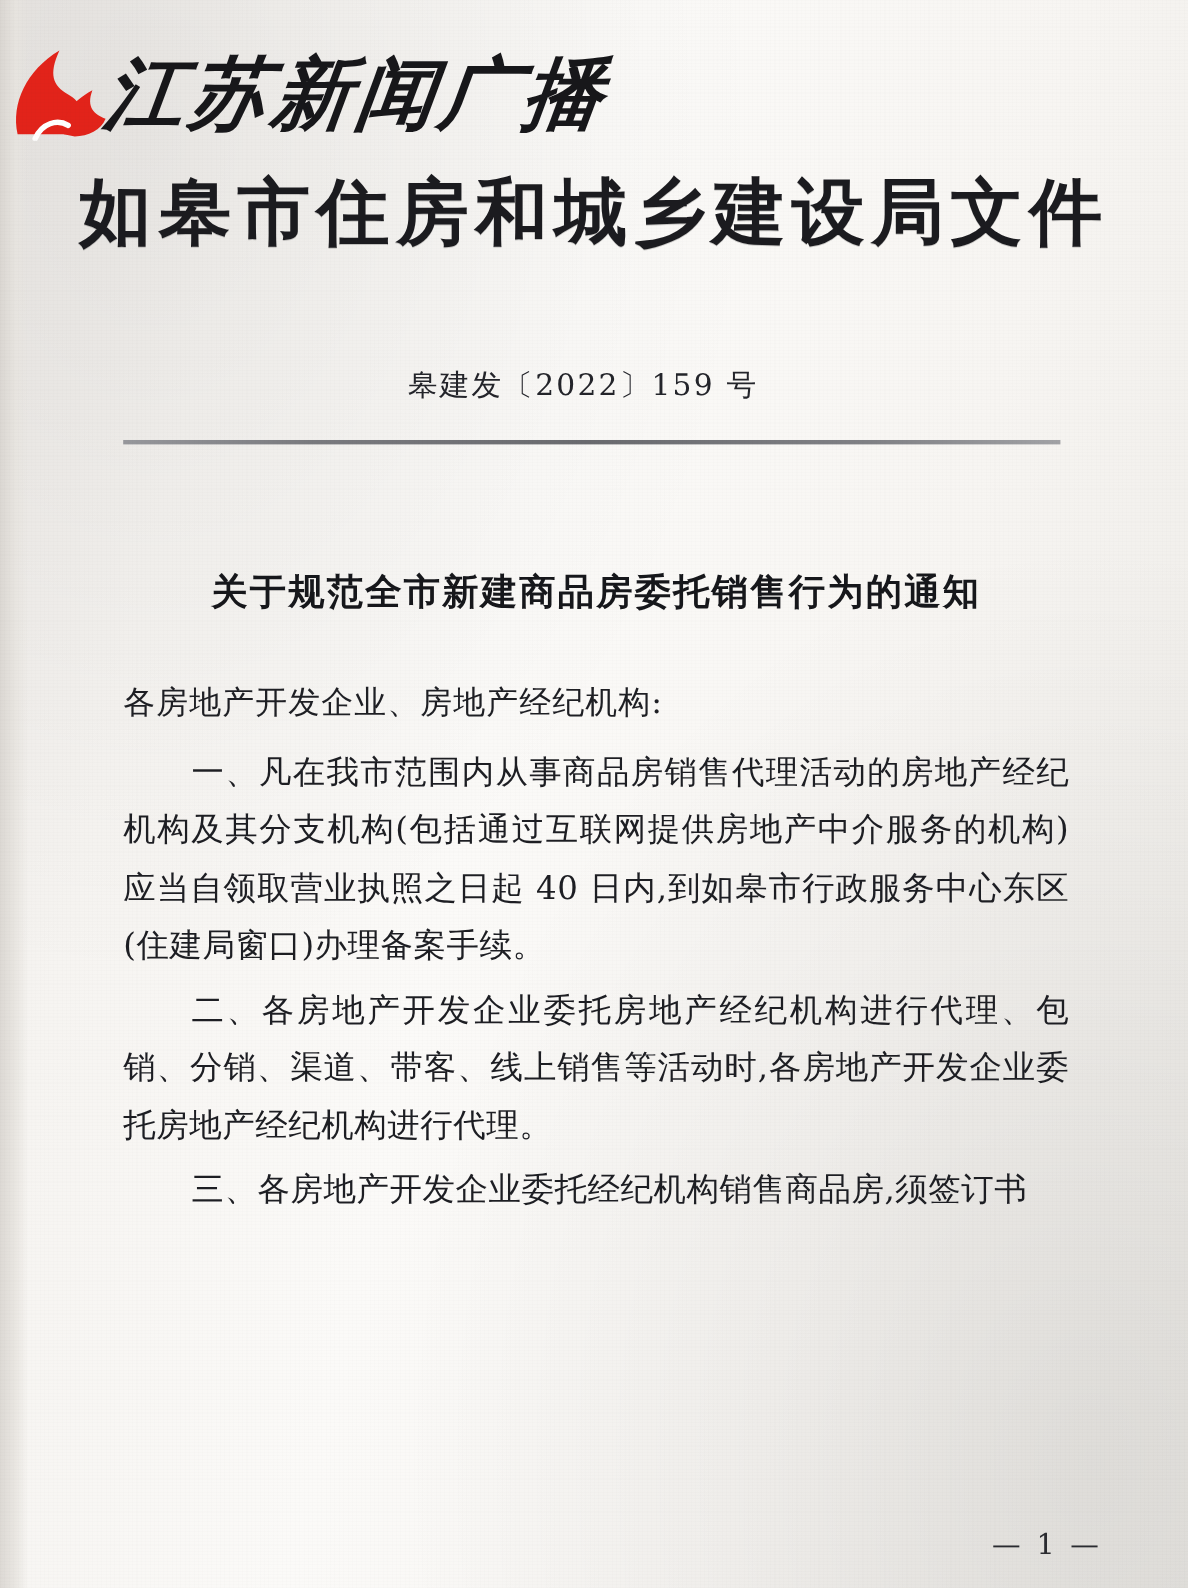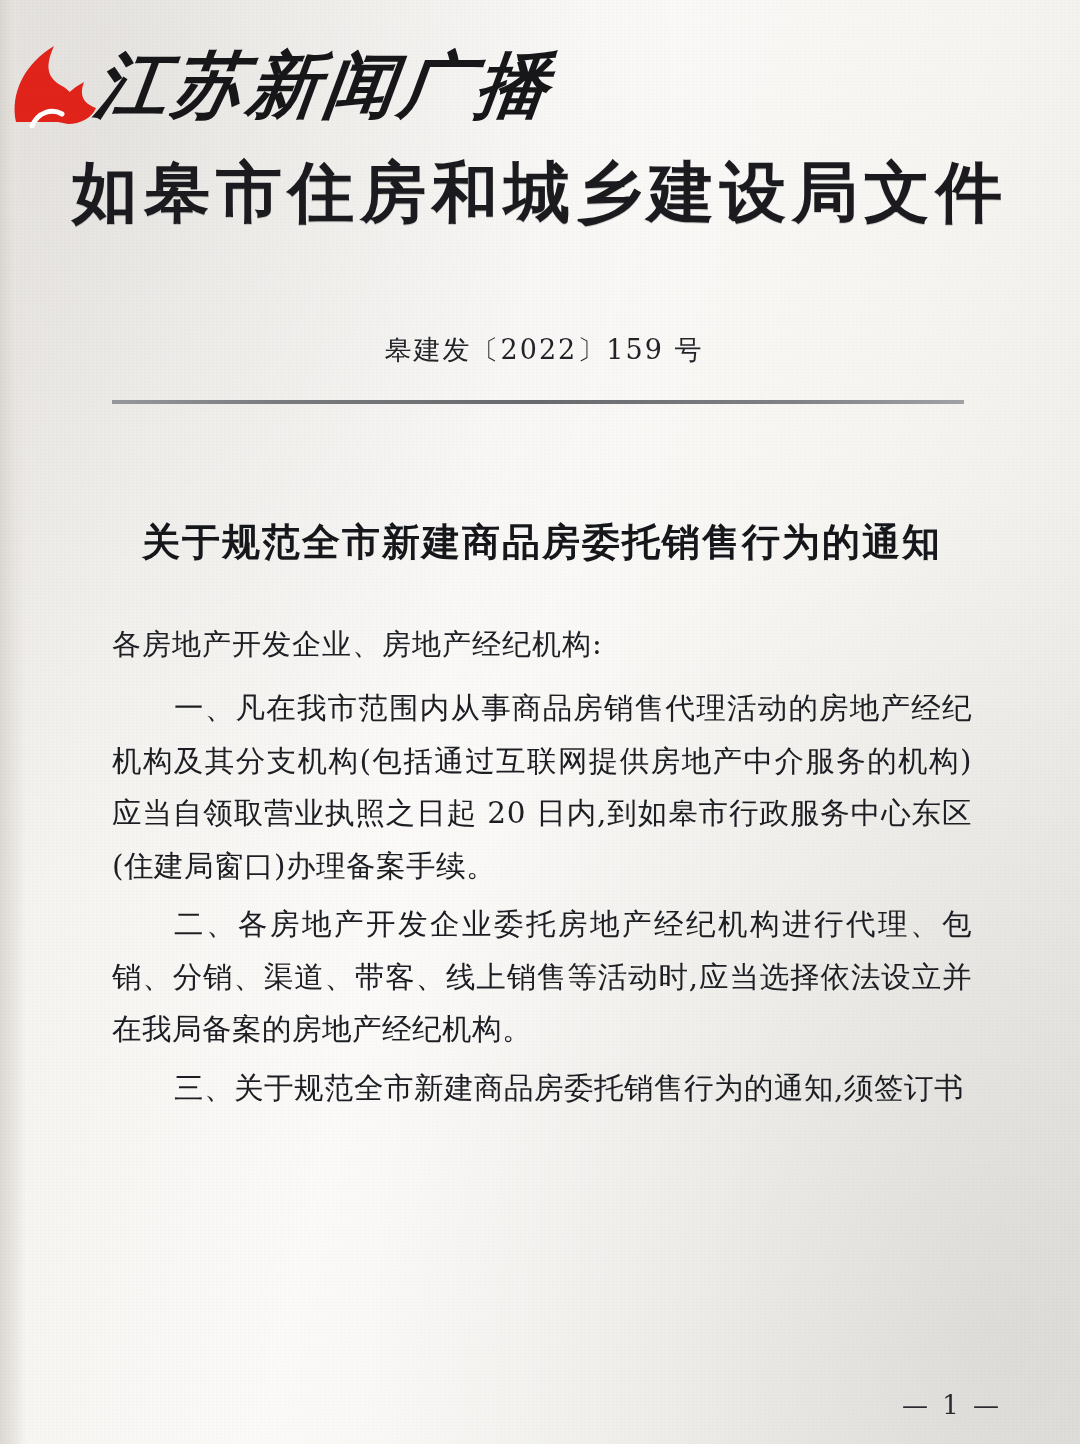--- a/index.html
+++ b/index.html
@@ -82,41 +82,40 @@
   
   .doc-number {
     position: absolute;
     left: 0; top: 332px;
     width: 1060px;
     text-align: center;
     font-size: 27px;
     letter-spacing: 2px;
     color: #23242a;
     white-space: nowrap;
-    margin-left: 14px;
   }
 
   
   .rule {
     position: absolute;
     left: 112px; top: 400px;
     width: 852px;
     height: 4px;
     background: linear-gradient(90deg, #8f9095 0%, #6f7075 20%, #5d5e63 50%, #76777c 80%, #9a9b9f 100%);
     opacity: .92;
   }
 
   
   .body-wrap {
     position: absolute;
     left: 112px; top: 516px;
     width: 860px;
   }
   .doc-title {
-    font-size: 38px;
+    font-size: 33px;
     font-weight: 700;
     text-align: center;
     letter-spacing: 2px;
     color: #16171b;
     line-height: 1.35;
     margin: 0 0 54px 0;
     white-space: nowrap;
   }
   .salutation {
     font-size: 29px;
@@ -177,21 +176,21 @@
     <div class="masthead-title">如皋市住房和城乡建设局文件</div>
   </div>
 
   <div class="doc-number">皋建发〔2022〕159 号</div>
 
   <div class="rule"></div>
 
   <div class="body-wrap">
     <h1 class="doc-title">关于规范全市新建商品房委托销售行为的通知</h1>
     <p class="salutation">各房地产开发企业、房地产经纪机构:</p>
-    <p class="para">一、凡在我市范围内从事商品房销售代理活动的房地产经纪机构及其分支机构(包括通过互联网提供房地产中介服务的机构)应当自领取营业执照之日起 20 日内,到如皋市行政服务中心东区(住建局窗口)办理备案手续。</p>
-    <p class="para">二、各房地产开发企业委托房地产经纪机构进行代理、包销、分销、渠道、带客、线上销售等活动时,应当选择依法设立并在我局备案的房地产经纪机构。</p>
-    <p class="para">三、关于规范全市新建商品房委托销售行为的通知,须签订书</p>
+    <p class="para">一、凡在我市范围内从事商品房销售代理活动的房地产经纪机构及其分支机构(包括通过互联网提供房地产中介服务的机构)应当自领取营业执照之日起 40 日内,到如皋市行政服务中心东区(住建局窗口)办理备案手续。</p>
+    <p class="para">二、各房地产开发企业委托房地产经纪机构进行代理、包销、分销、渠道、带客、线上销售等活动时,各房地产开发企业委托房地产经纪机构进行代理。</p>
+    <p class="para">三、各房地产开发企业委托经纪机构销售商品房,须签订书</p>
   </div>
 
   <div class="page-number">— 1 —</div>
 
   <div class="grain"></div>
 </div>
 
 </body></html>

